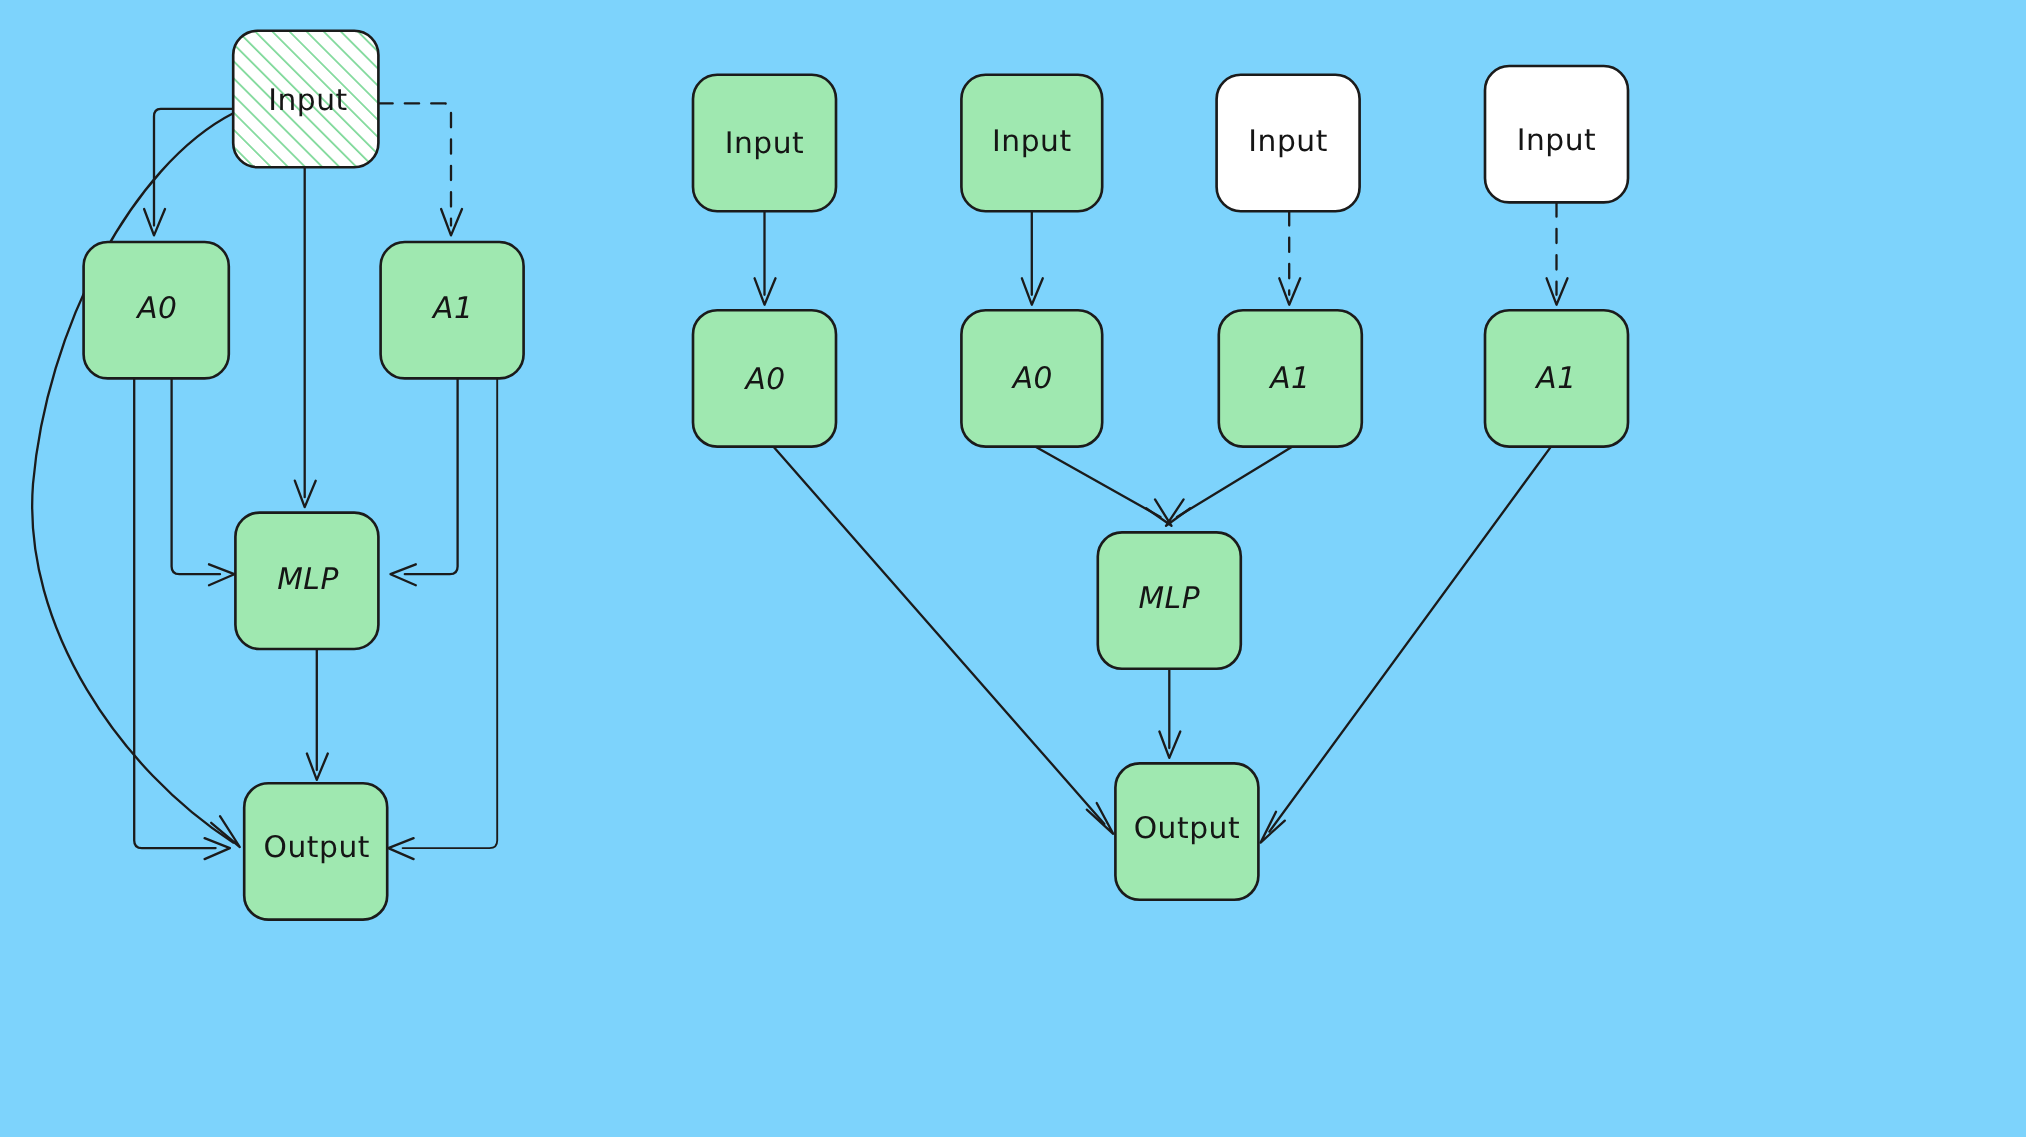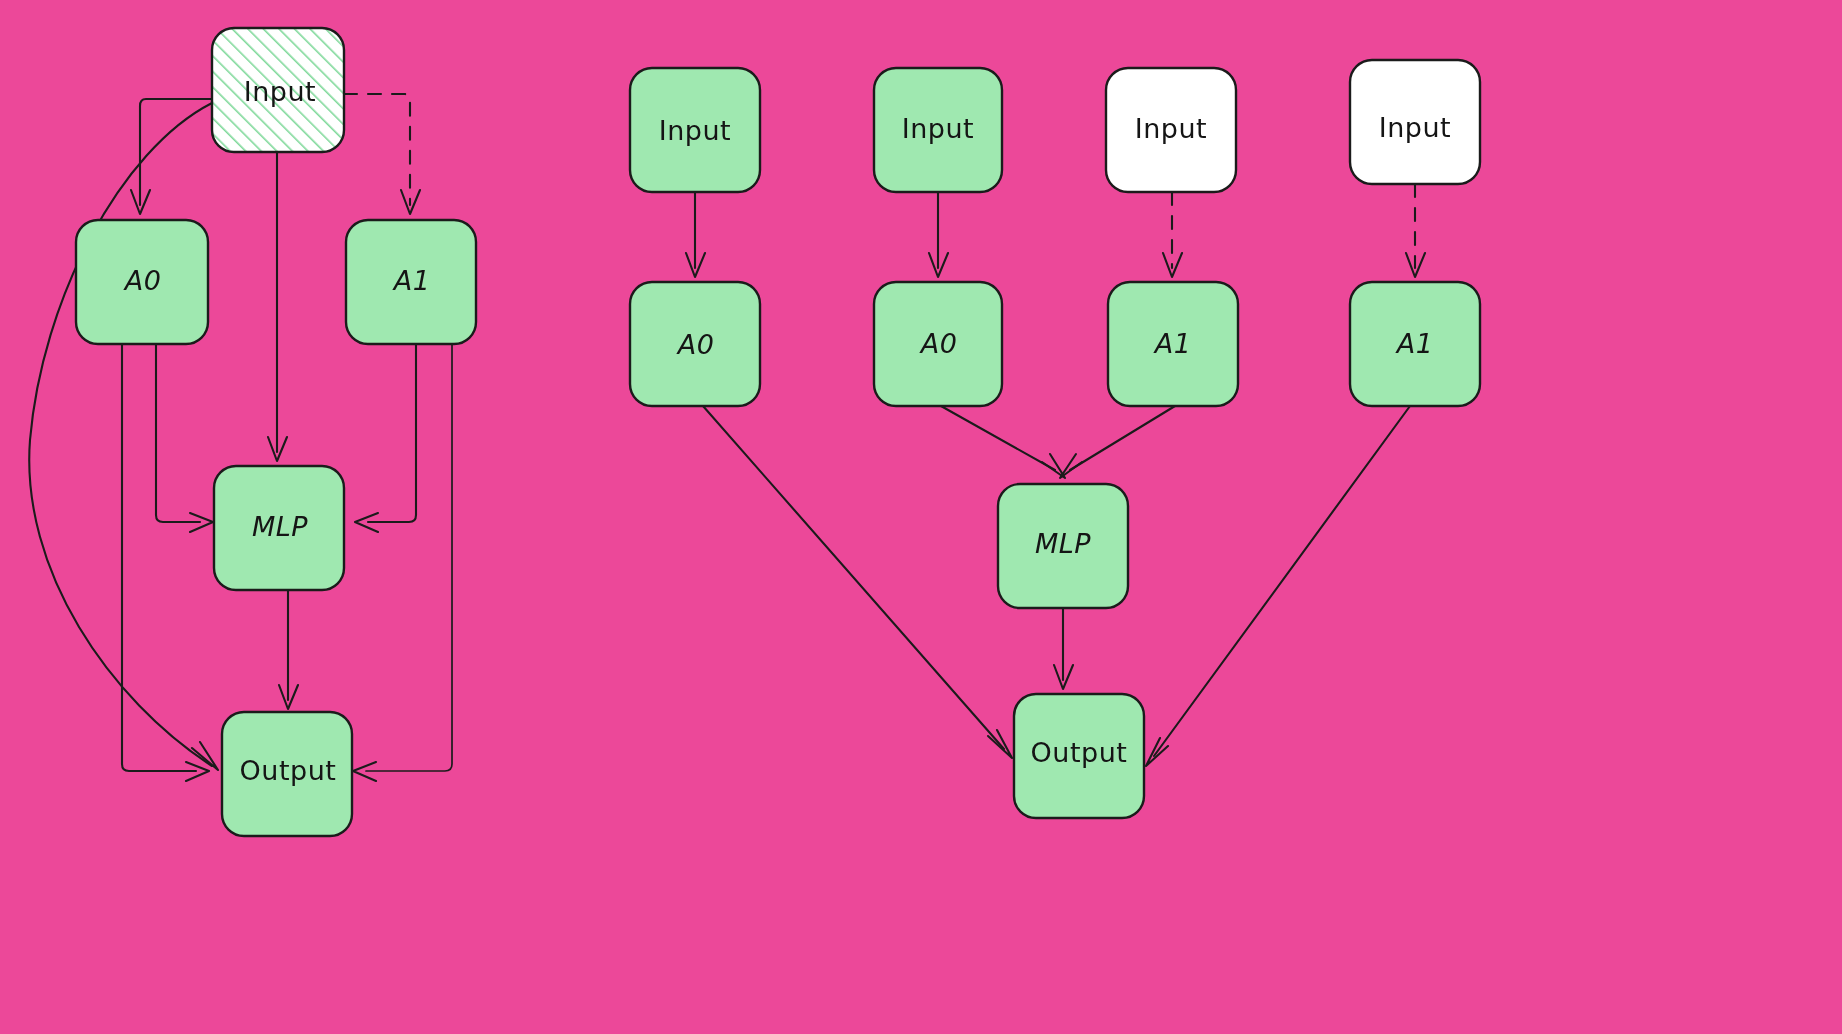--- a/index.html
+++ b/index.html
@@ -10,21 +10,21 @@
   body {
     width: 1842px;
     height: 1034px;
     font-family: "DejaVu Sans", sans-serif;
     overflow: hidden;
   }
   #canvas {
     position: relative;
     width: 1842px;
     height: 1034px;
-    background: #ec4899;
+    background: #7dd3fc;
   }
   svg.diagram {
     position: absolute;
     top: 0;
     left: 0;
     width: 1842px;
     height: 1034px;
   }
   .node-label {
     font-family: "DejaVu Sans", sans-serif;

